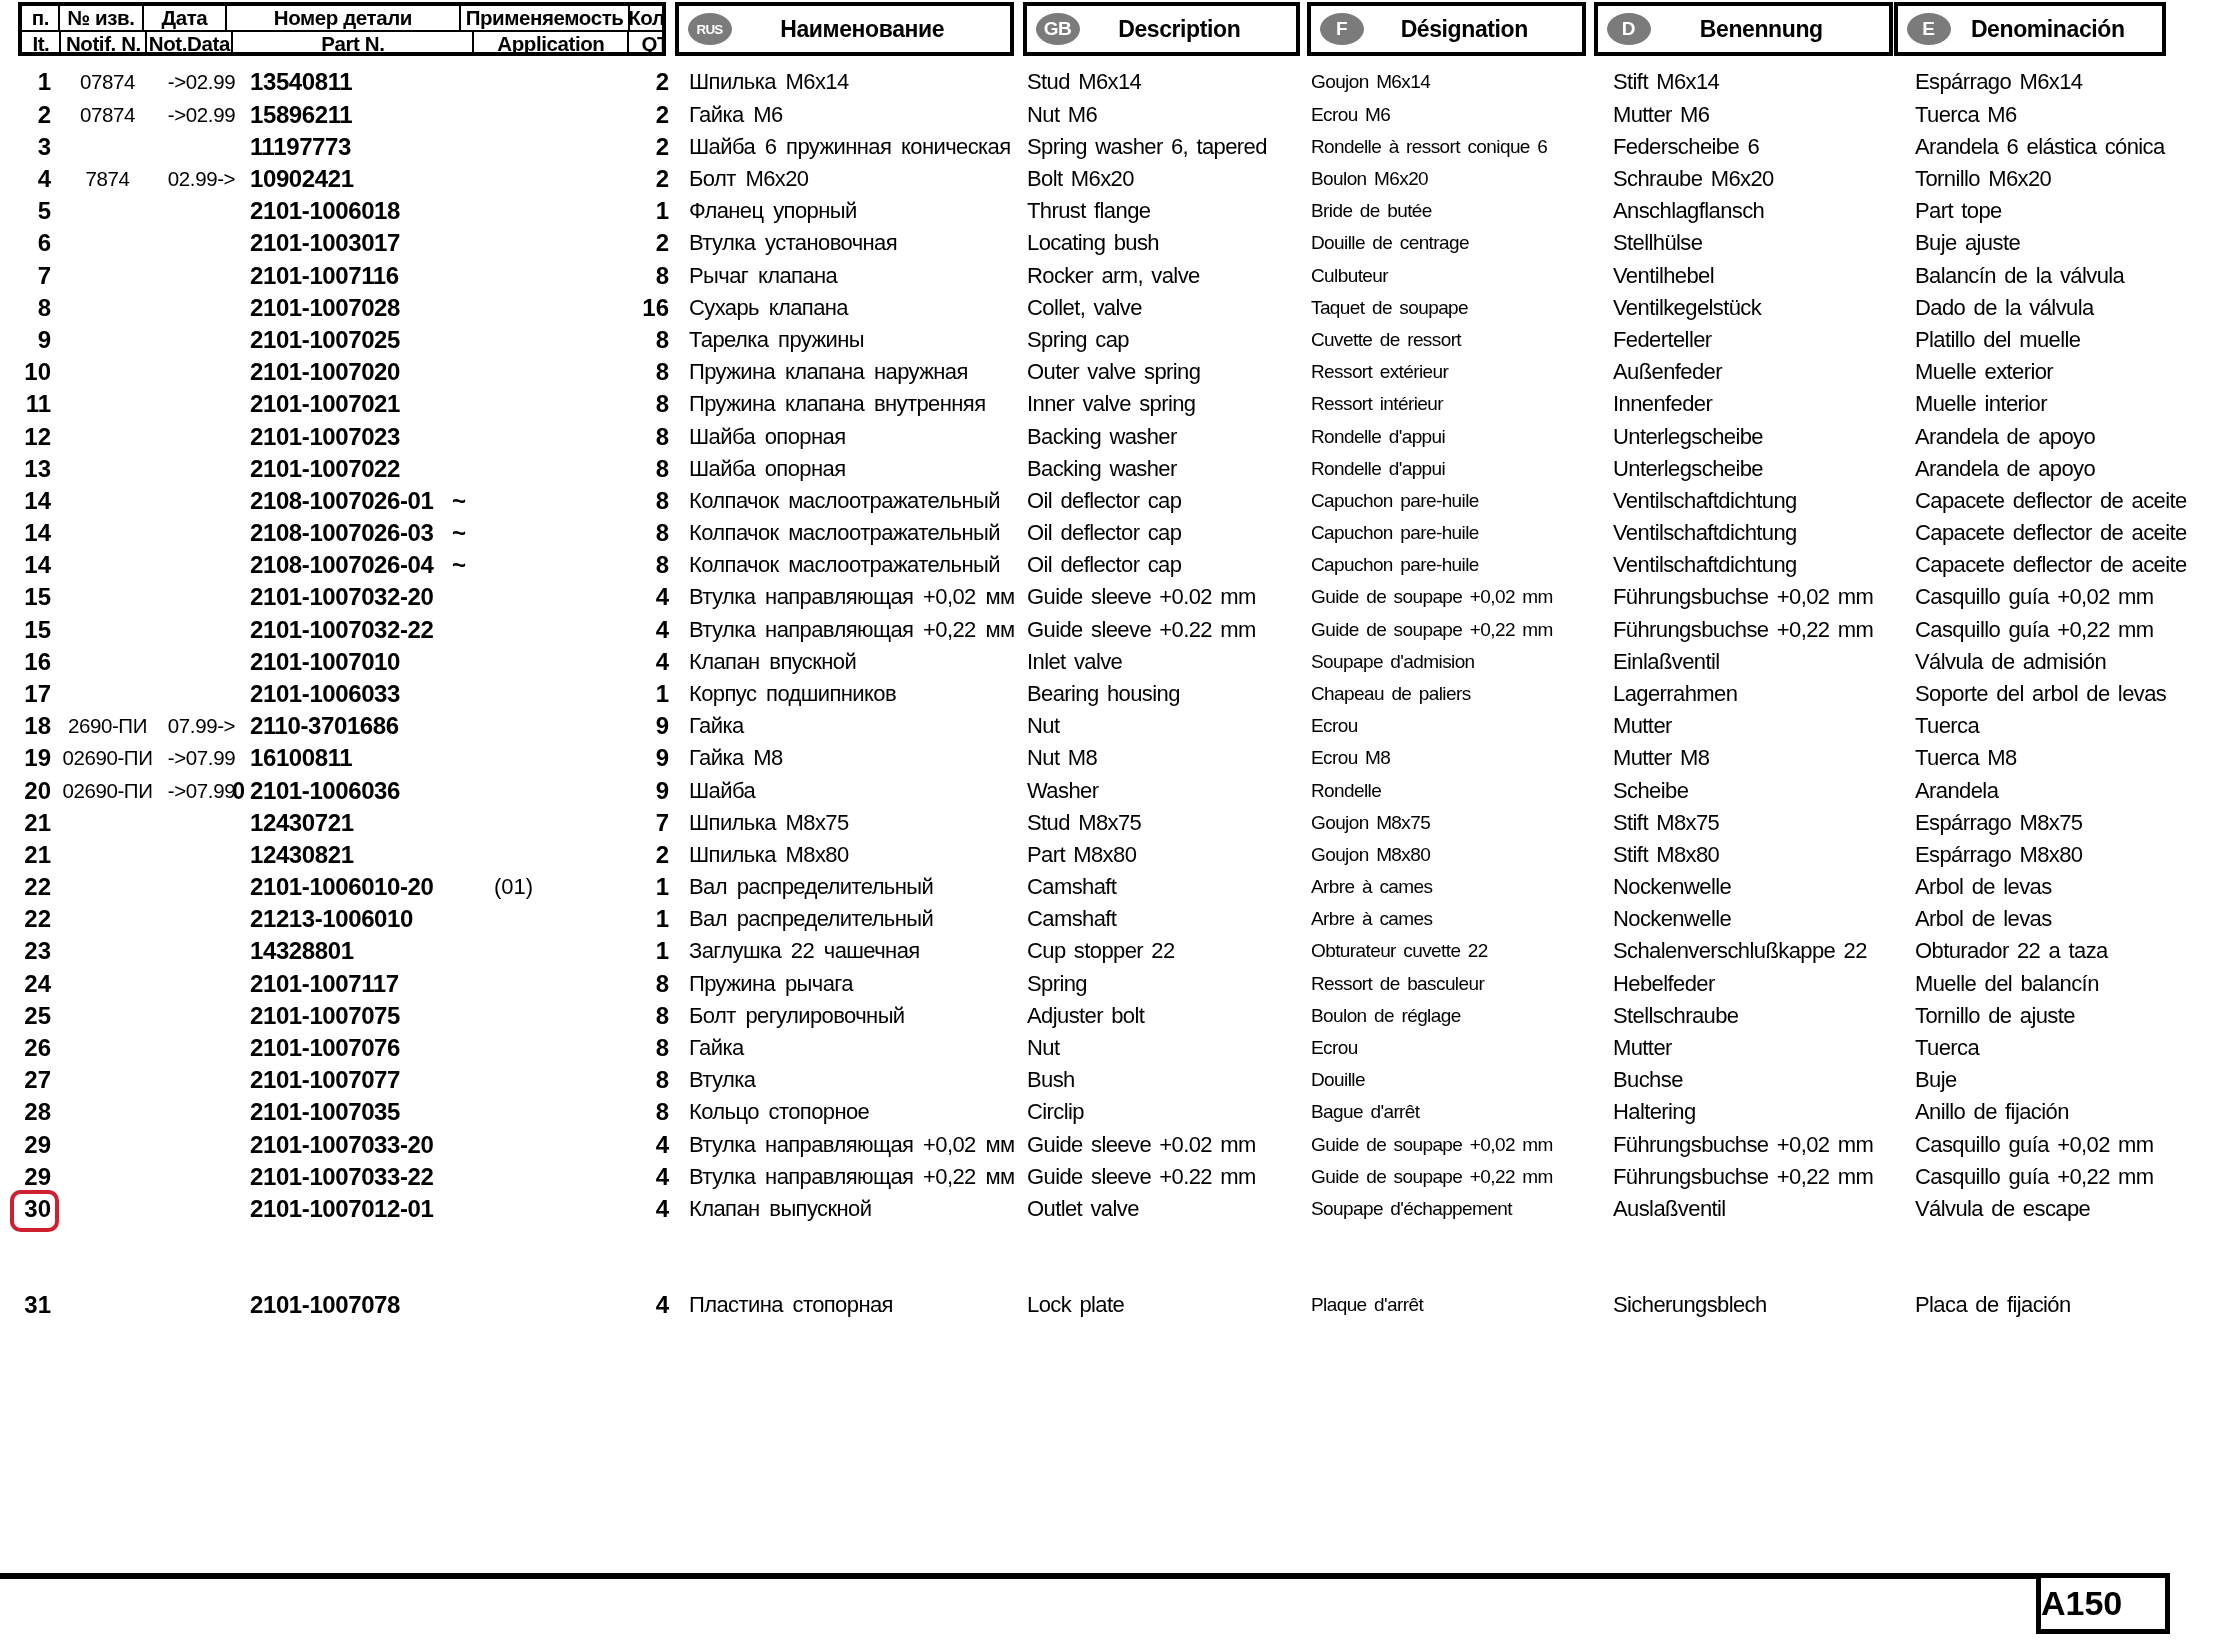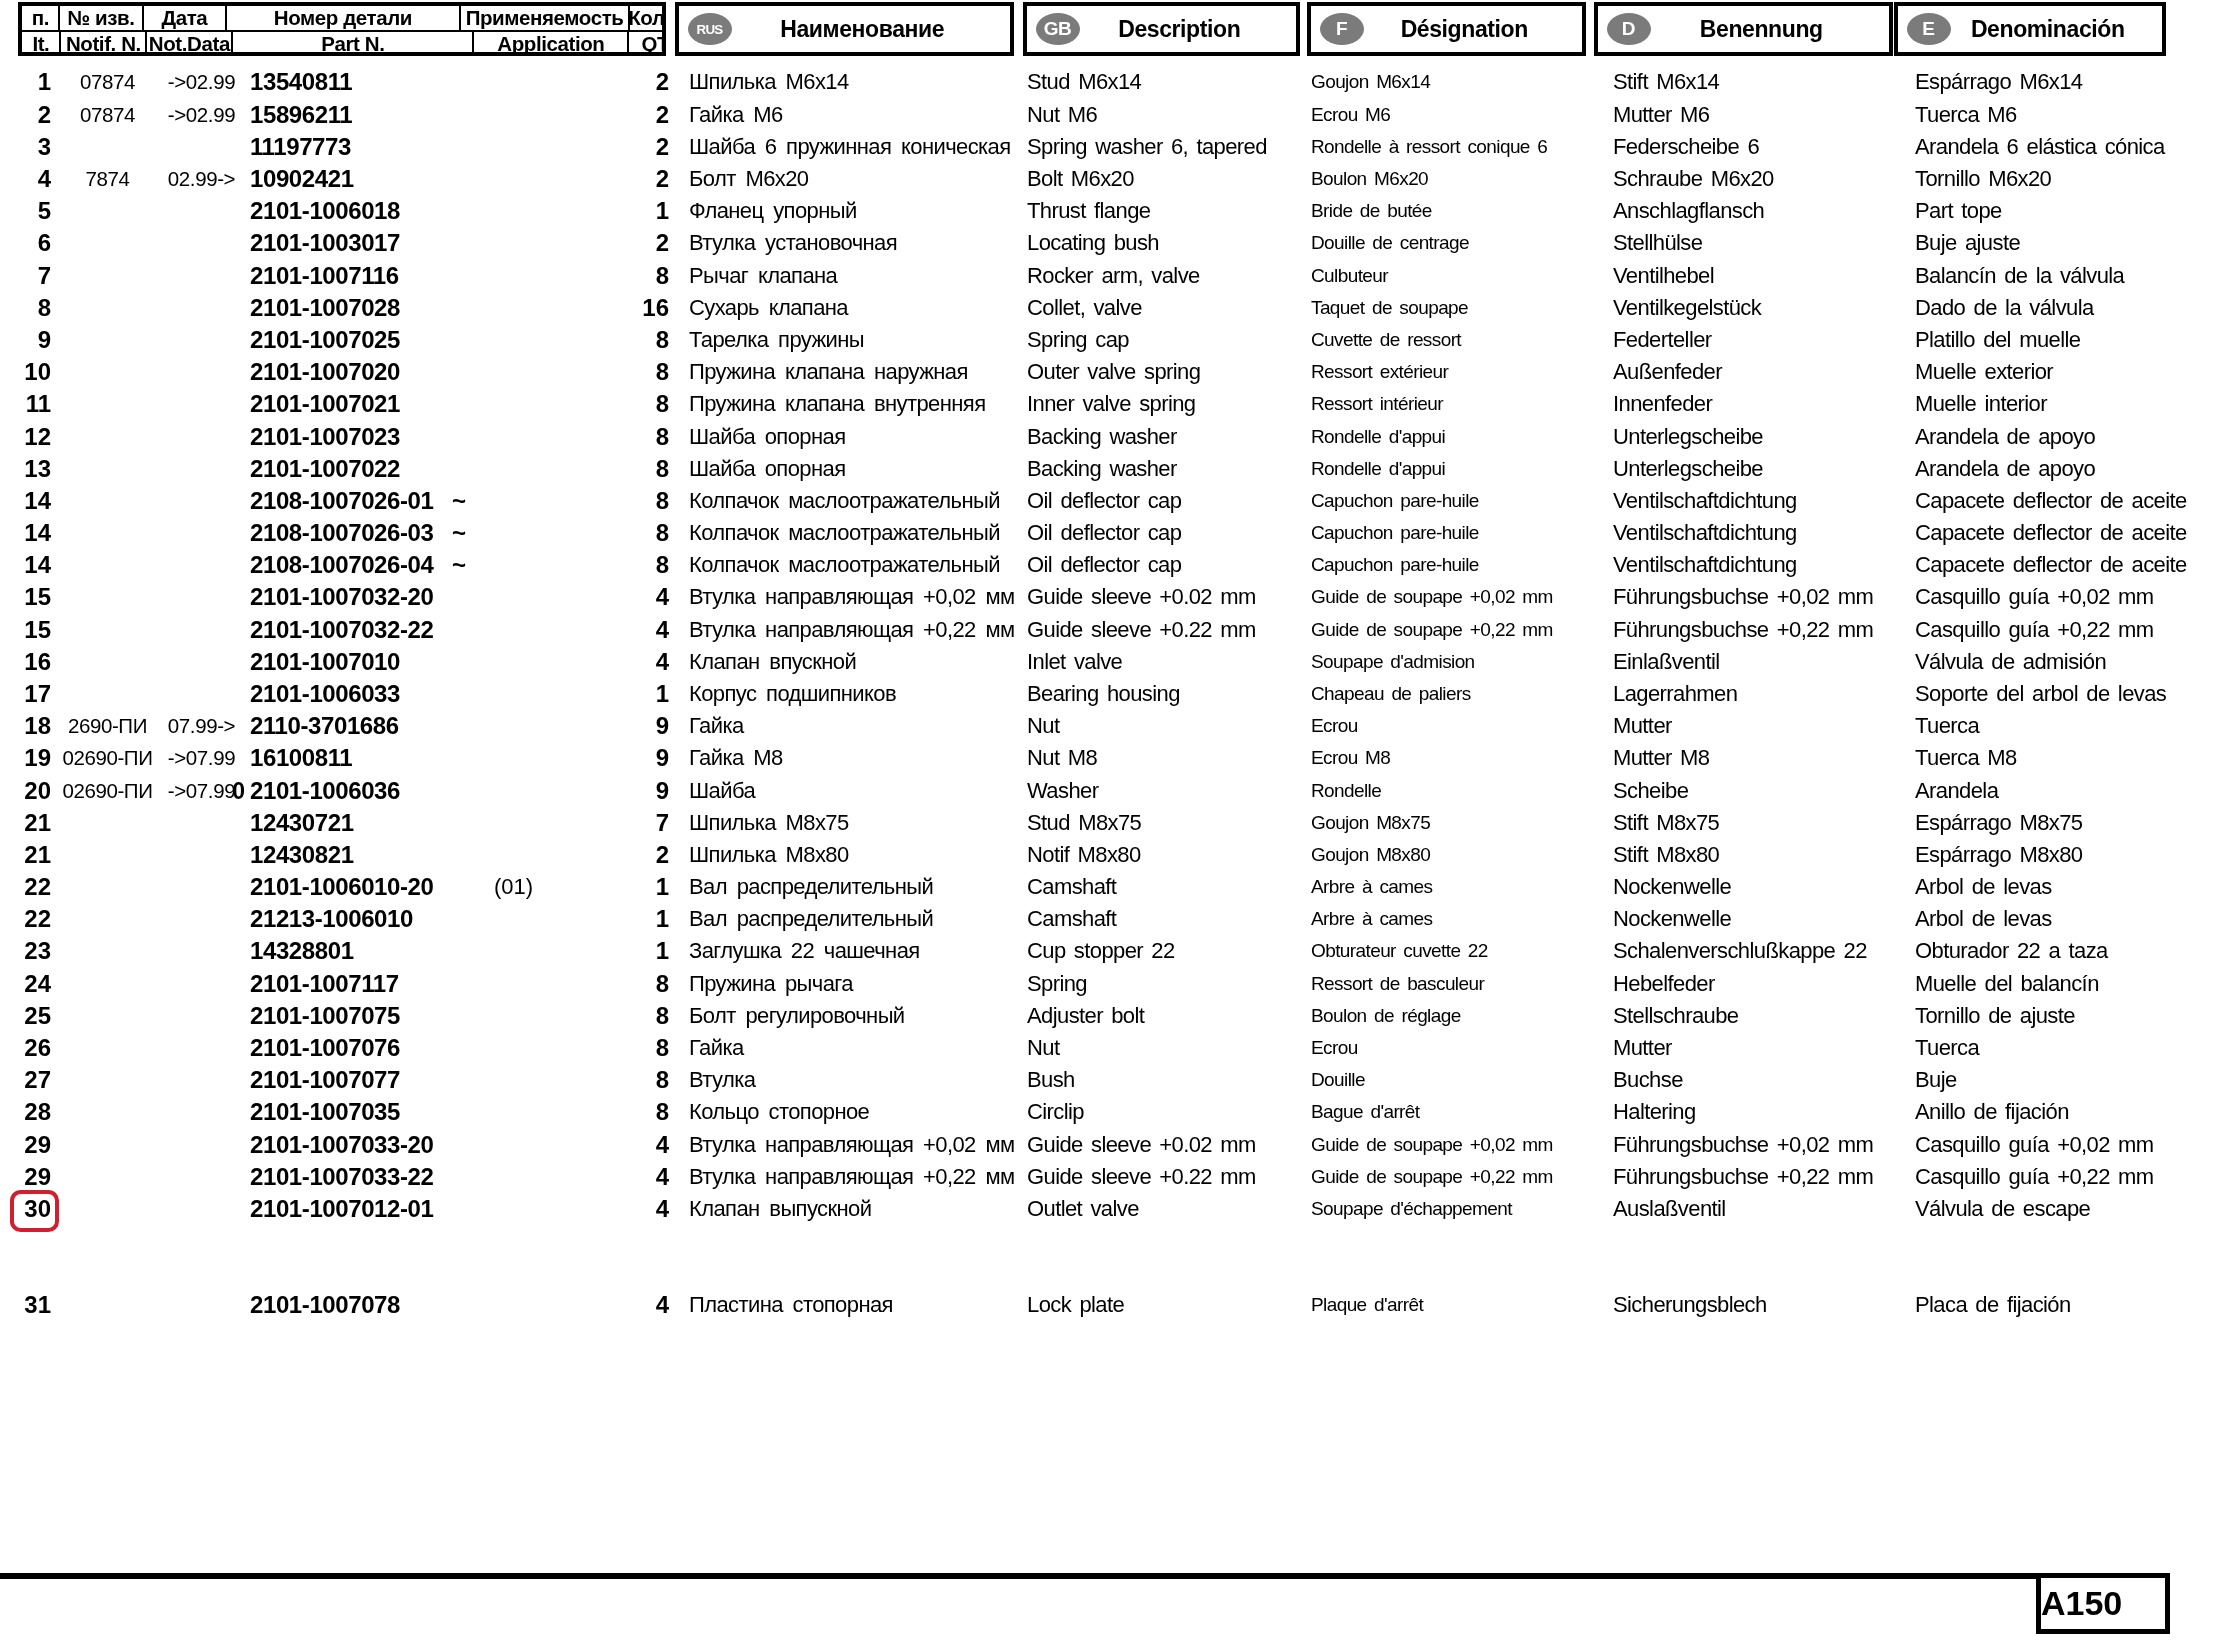--- a/index.html
+++ b/index.html
@@ -374,21 +374,21 @@
         <span class="c-gb">Stud M8x75</span>
         <span class="c-fr">Goujon M8x75</span>
         <span class="c-de">Stift M8x75</span>
         <span class="c-es">Espárrago M8x75</span>
       </div>
       <div class="row" style="top: 839px;">
         <span class="c-it">21</span>
         <span class="c-part">12430821</span>
         <span class="c-qty">2</span>
         <span class="c-ru">Шпилька М8х80</span>
-        <span class="c-gb">Notif M8x80</span>
+        <span class="c-gb">Part M8x80</span>
         <span class="c-fr">Goujon M8x80</span>
         <span class="c-de">Stift M8x80</span>
         <span class="c-es">Espárrago M8x80</span>
       </div>
       <div class="row" style="top: 871px;">
         <span class="c-it">22</span>
         <span class="c-part">2101-1006010-20</span>
         <span class="c-app">(01)</span>
         <span class="c-qty">1</span>
         <span class="c-ru">Вал распределительный</span>

